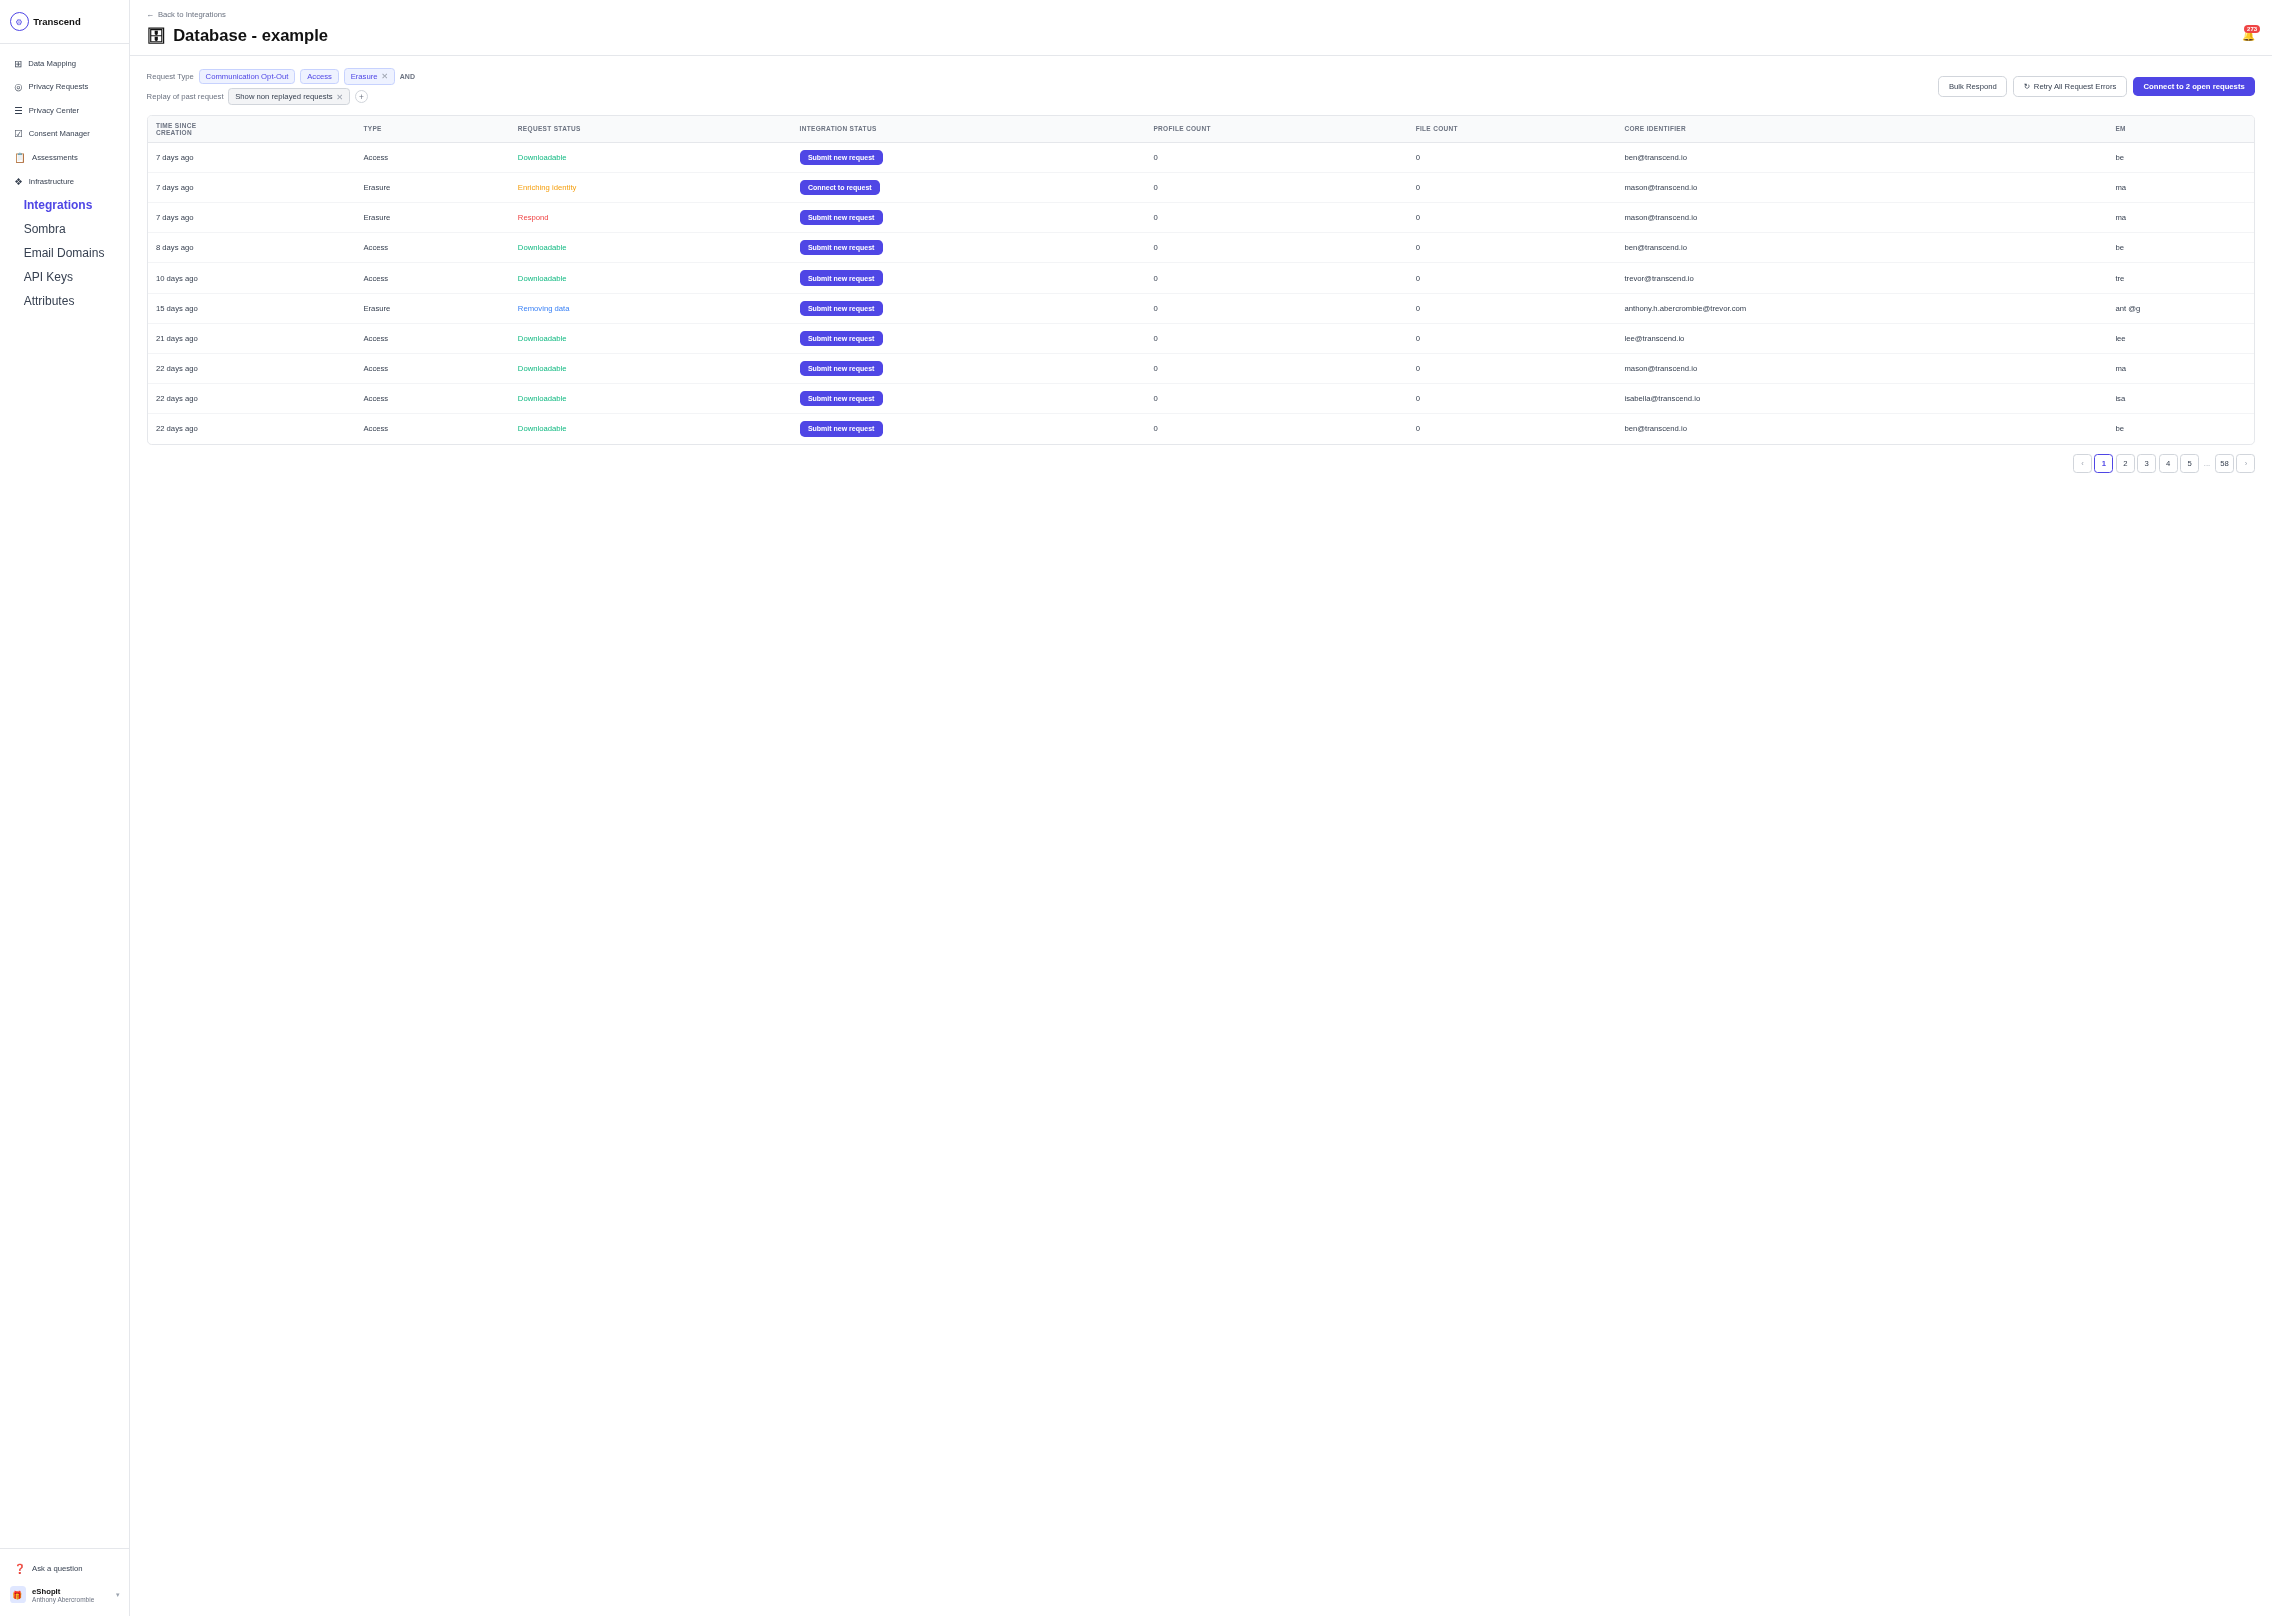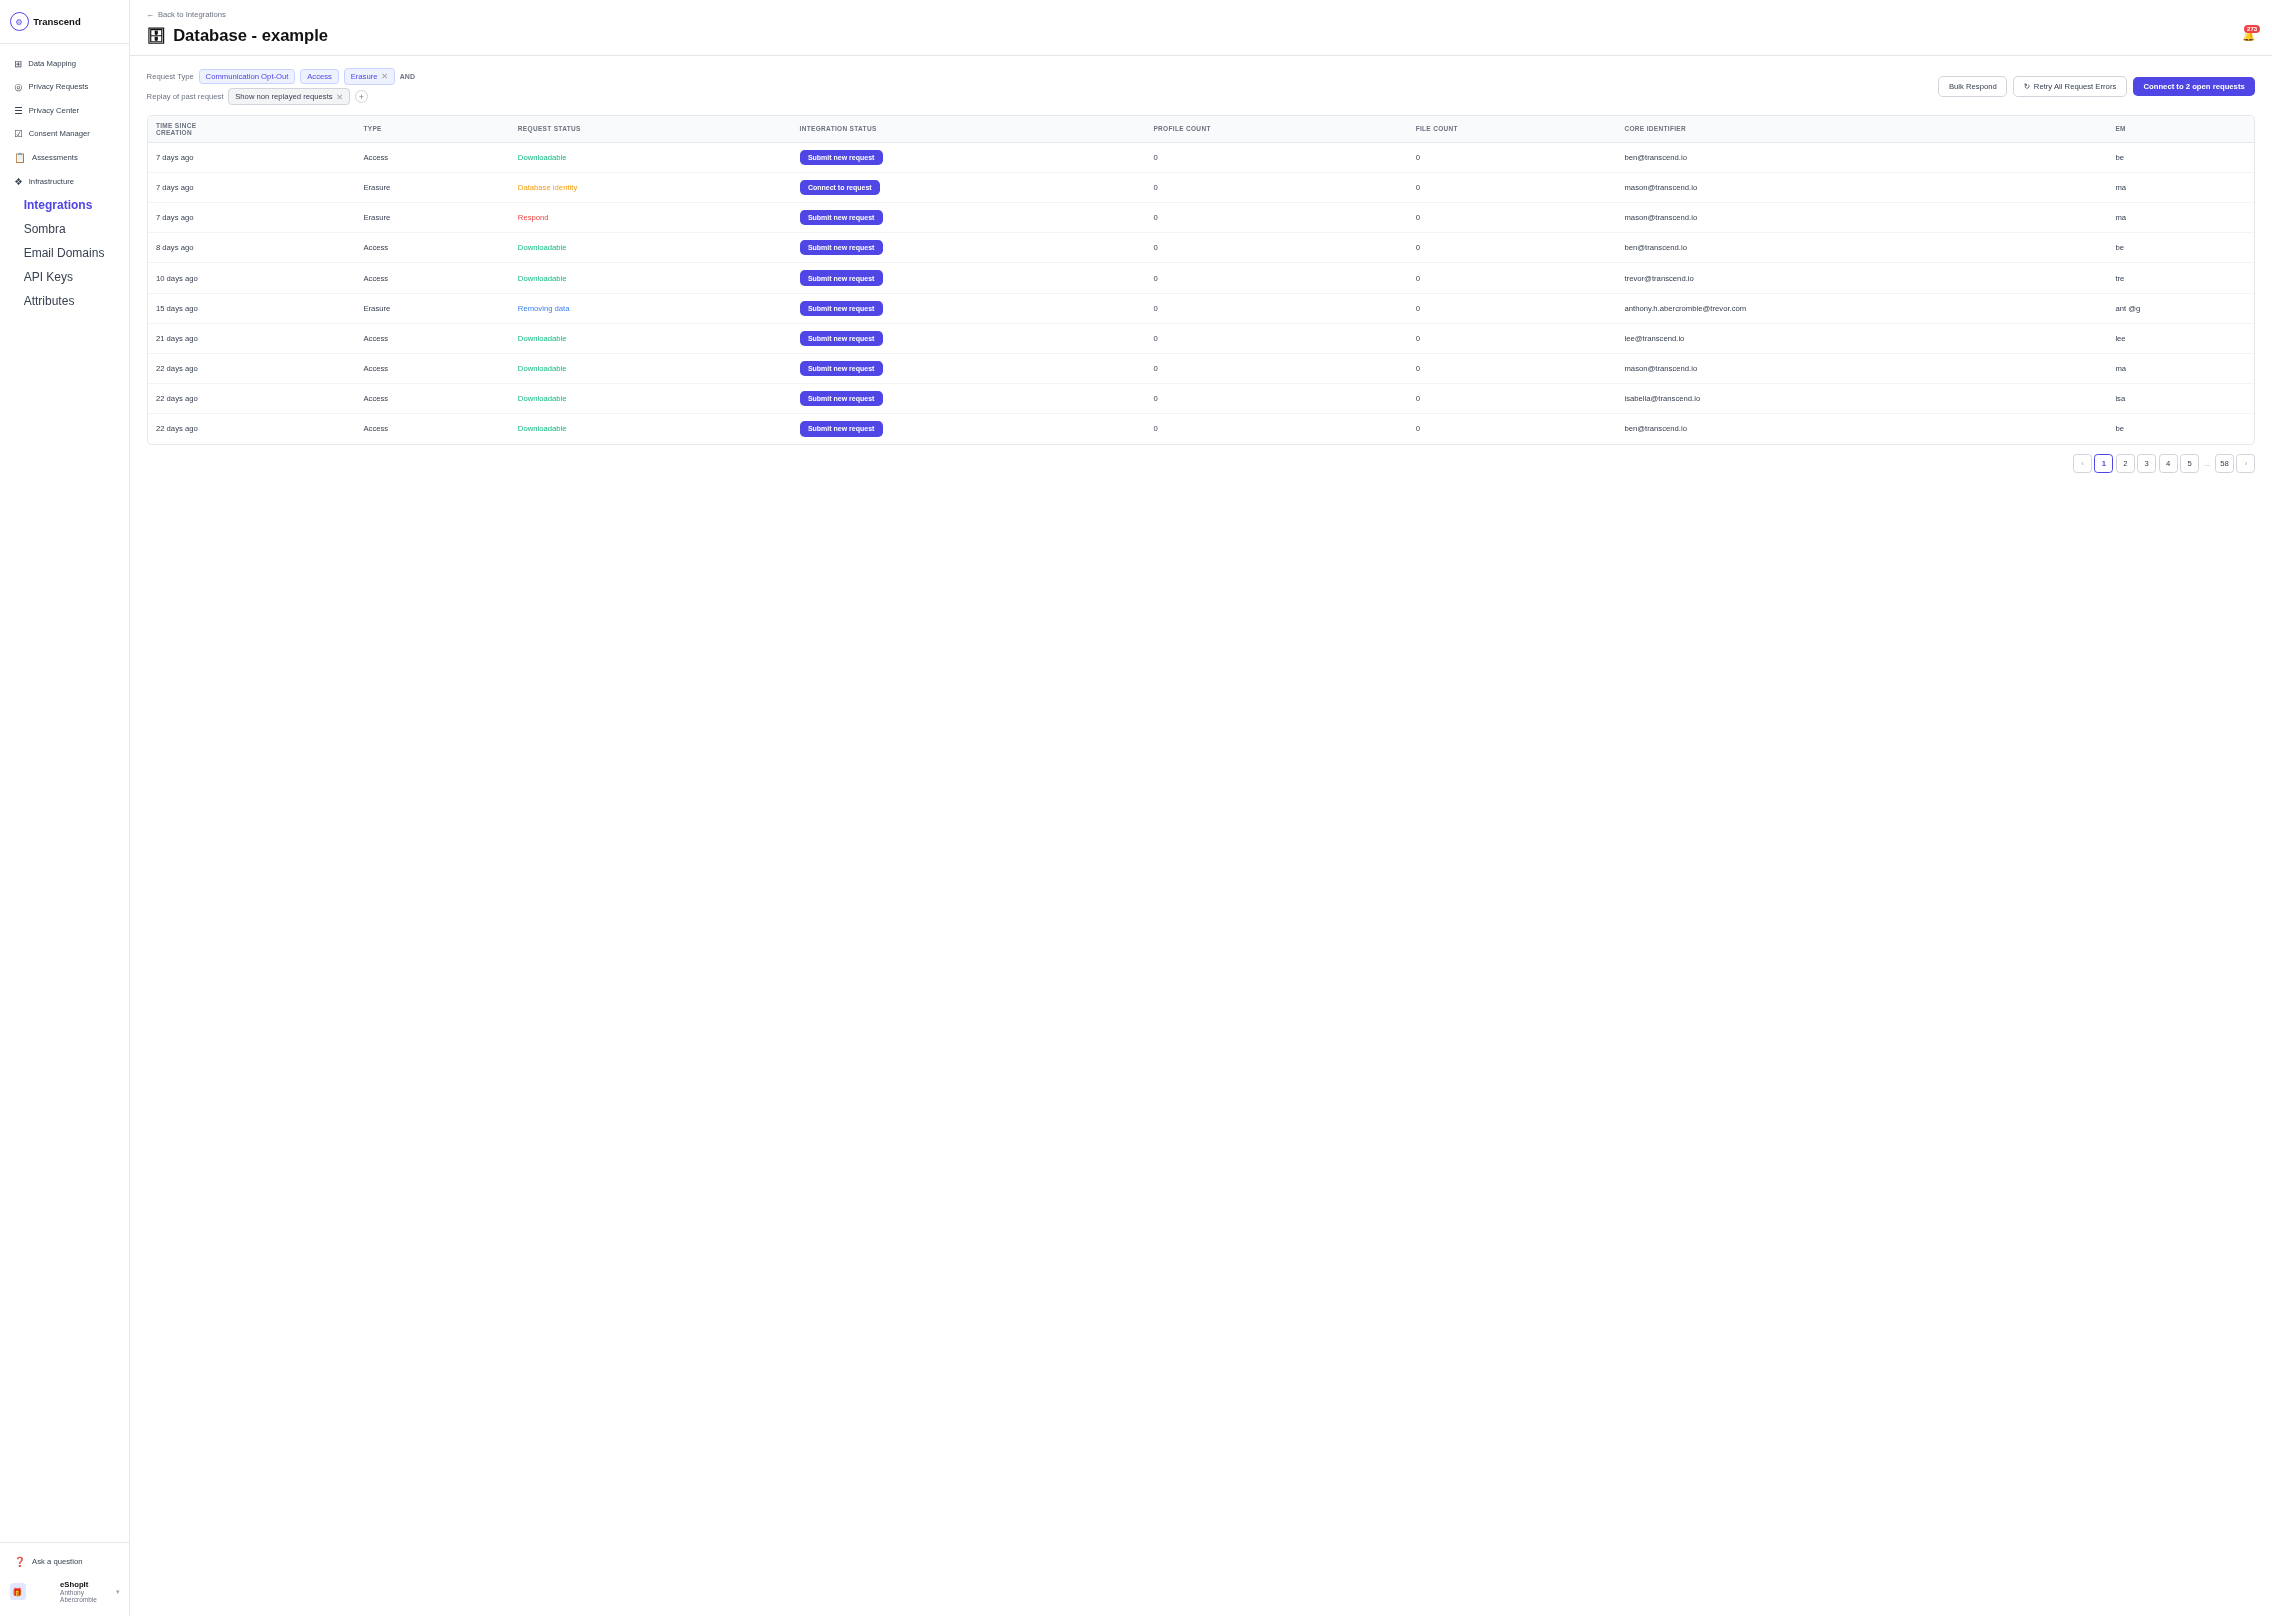--- a/index.html
+++ b/index.html
@@ -55,21 +55,21 @@
     .sidebar-user {
       display: flex; align-items: center; gap: 6px;
       padding: 6px 9.5px; cursor: pointer;
     }
     .user-avatar {
       width: 16.6px; height: 16.6px;
       background: #e0e7ff; border-radius: 3.6px;
       display: flex; align-items: center; justify-content: center;
       font-size: 8.3px;
     }
-    .user-info { flex: 1; margin-left: 28px; }
+    .user-info { flex: 1; }
     .user-name { font-size: 7.7px; font-weight: 600; color: #111; }
     .user-sub { font-size: 6.5px; color: #6b7280; }
 
     
     .main {
       flex: 1;
       display: flex;
       flex-direction: column;
       overflow: hidden;
       background: #fff;
@@ -415,21 +415,21 @@
     <td><span class="status-downloadable">Downloadable</span></td>
     <td><button class="submit-btn">Submit new request</button></td>
     <td>0</td>
     <td>0</td>
     <td>ben@transcend.io</td>
     <td>be</td>
   </tr>
             <tr>
     <td>7 days ago</td>
     <td>Erasure</td>
-    <td><span class="status-enriching">Database identity</span></td>
+    <td><span class="status-enriching">Enriching identity</span></td>
     <td><button class="connect-req-btn">Connect to request</button></td>
     <td>0</td>
     <td>0</td>
     <td>mason@transcend.io</td>
     <td>ma</td>
   </tr>
             <tr>
     <td>7 days ago</td>
     <td>Erasure</td>
     <td><span class="status-revoked">Respond</span></td>

